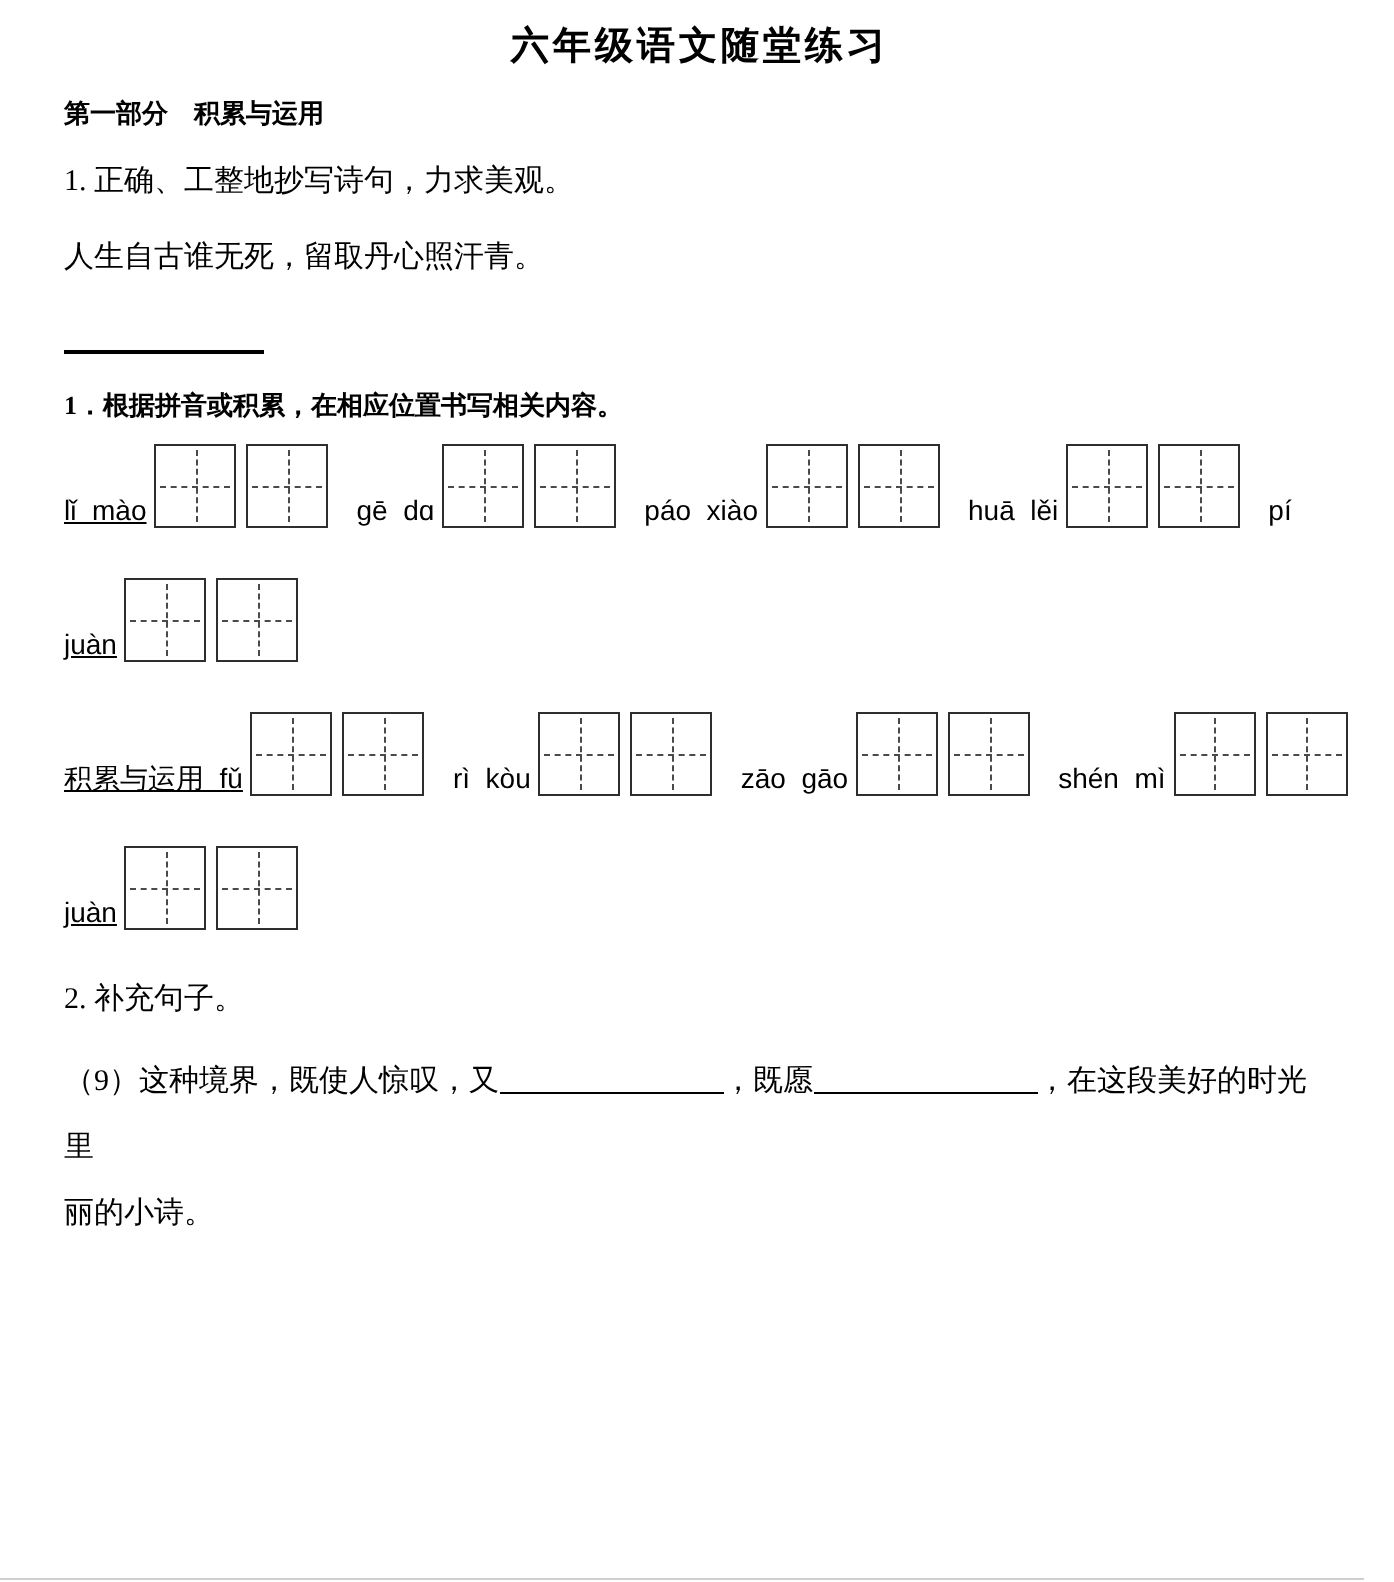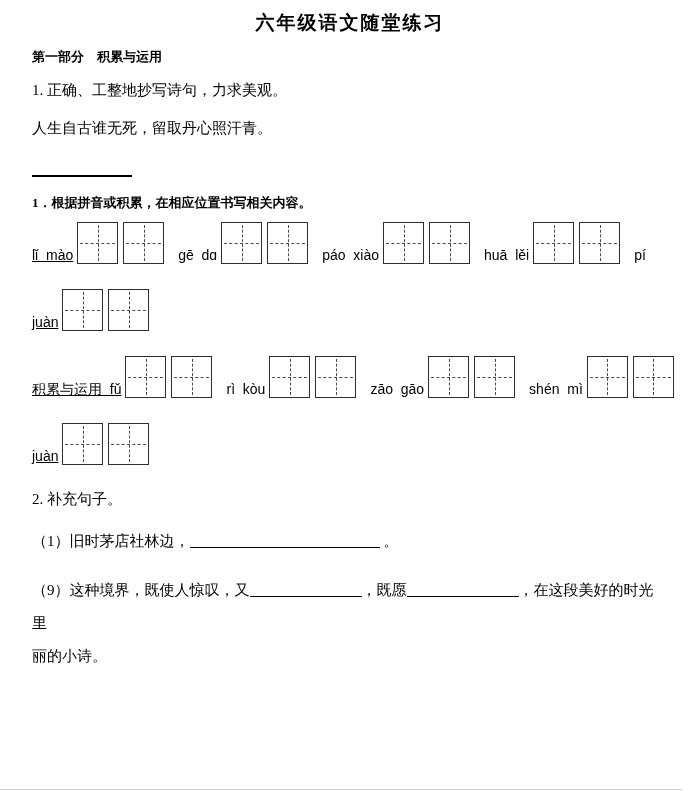--- a/index.html
+++ b/index.html
@@ -158,17 +158,16 @@
   <div class="pinyin-row">
       <span class="py">juàn</span>
       <span class="box-pair">
         <span class="tian"></span>
         <span class="tian"></span>
       </span>
     </div>
 
   <div class="sub2">2. 补充句子。</div>
 
-  <div class="fill"><span class="">（1）旧时茅店社林边，</span><span class="blank" style="width: 190px;"></span><span class=""> 。</span></div>
   <div class="fill"><span class="">（9）这种境界，既使人惊叹，又</span><span class="blank" style="width: 112px;"></span><span class="">，既愿</span><span class="blank" style="width: 112px;"></span><span class="">，在这段美好的时光里</span><br><span class="">丽的小诗。</span></div>
 
   <div class="bottom-edge"></div>
 </div>
 
 </body></html>

